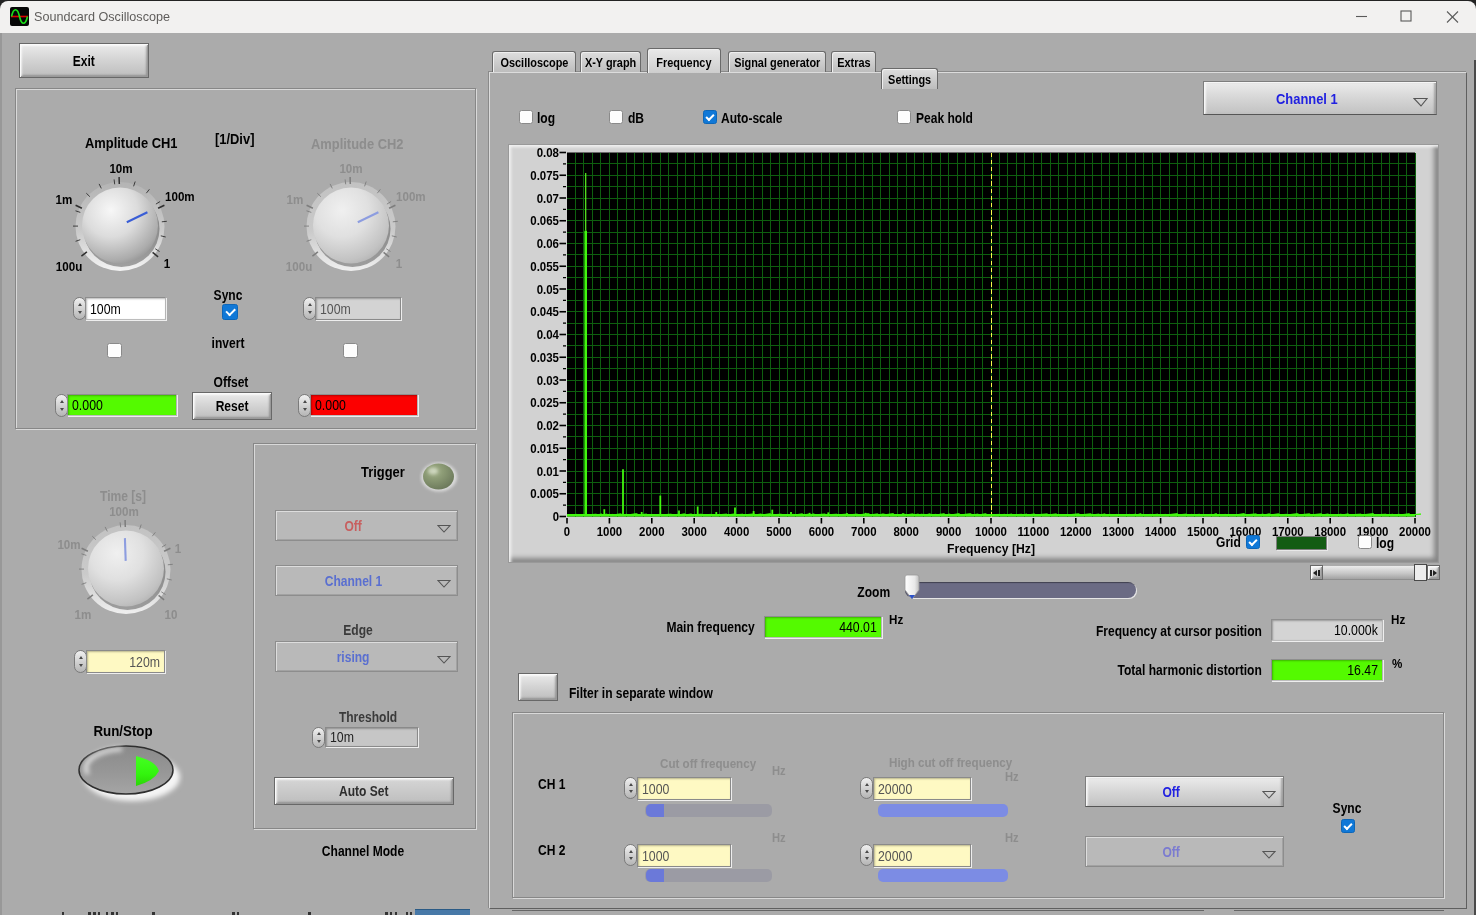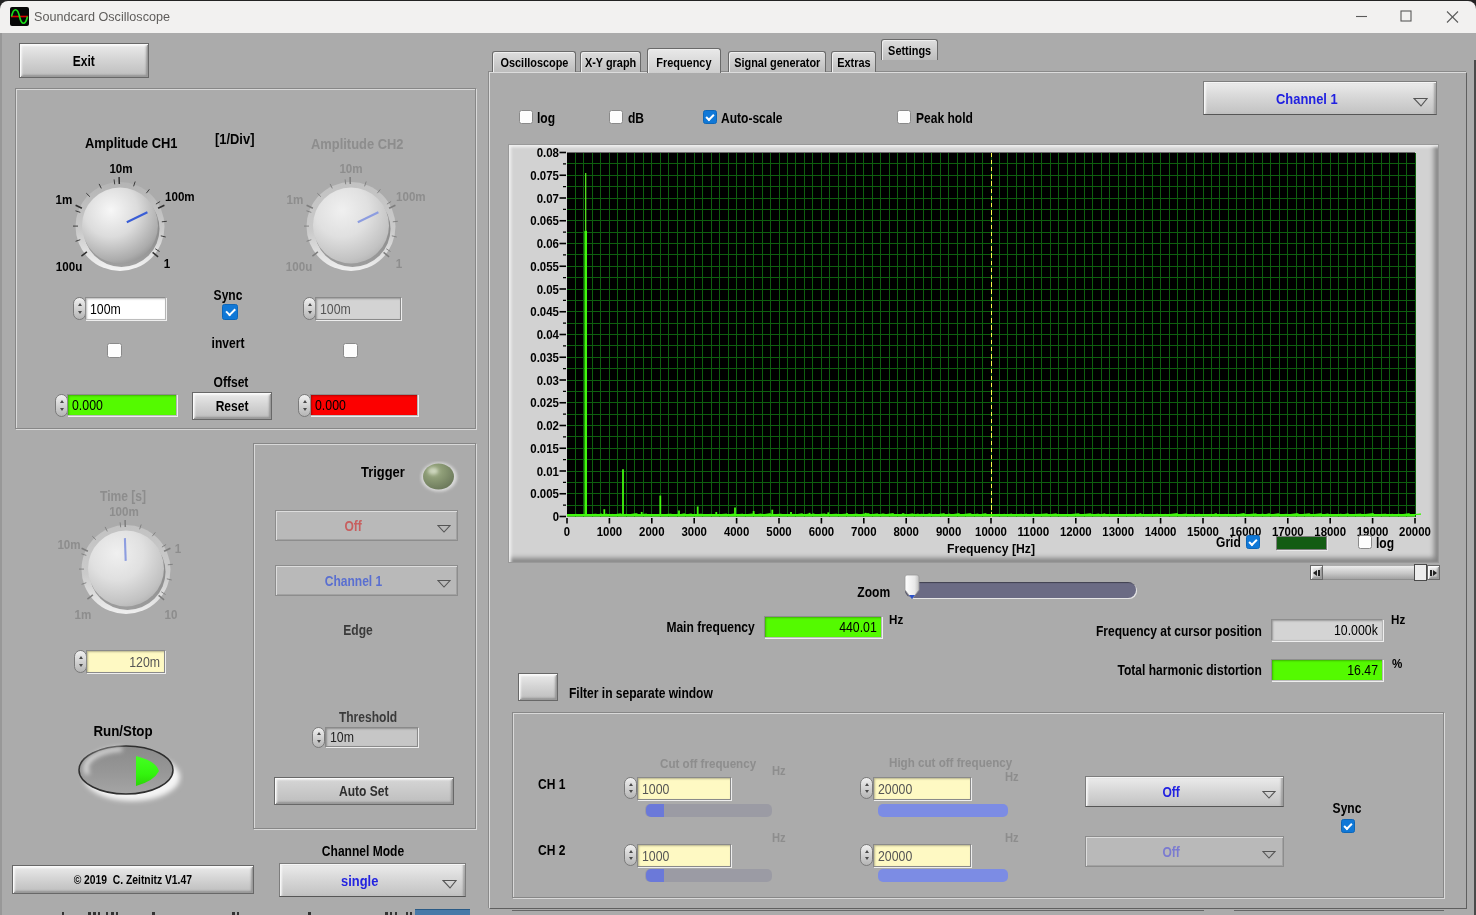--- a/index.html
+++ b/index.html
@@ -231,30 +231,21 @@
         </linearGradient>
 <filter id="bl" x="-30%" y="-30%" width="160%" height="160%">
           <feGaussianBlur stdDeviation="2.5"></feGaussianBlur>
         </filter>
 </defs>
 <ellipse cx="60" cy="37" rx="48" ry="24" fill="#f4f4f4" filter="url(#bl)"></ellipse>
 <ellipse cx="54" cy="30" rx="47" ry="24" fill="url(#ov)" stroke="#2e2e2e" stroke-width="1.5"></ellipse>
 <path d="M16 34 A 40 19 0 0 1 50 9" fill="none" stroke="rgba(255,255,255,.8)" stroke-width="4" filter="url(#bl)"></path>
 <path d="M64 16 L64 46 Q82 41 87 31 Q84 21 64 16 Z" fill="url(#tri)"></path>
 </svg>
-<div class="btn" style="left:12px;top:865px;width:242px;height:29px;font-size:12px">
-      <span style="display:inline-block;transform:scaleX(.86)">© 2019&nbsp; C. Zeitnitz V1.47</span>
-    </div>
 <div style="position:absolute;left:213px;top:844px;width:300px;text-align:center;font-size:14px;line-height:1.1;white-space:nowrap;color:#000;font-weight:bold;transform:scaleX(0.86);transform-origin:center top;">Channel Mode</div>
-<div class="dd" style="left:279px;top:863px;width:187px;height:34px;font-size:15px;color:#2323e0">
-      <span>single</span>
-      <svg style="position:absolute;right:8px;bottom:7px" width="15" height="10" viewBox="0 0 15 10">
-        <path d="M1 1.5 L14 1.5 L8 9 Z" fill="none" stroke="#555" stroke-width="1.1"></path>
-      </svg>
-    </div>
 <div class="gbox" style="left:253px;top:443px;width:223px;height:386px"></div>
 <div style="position:absolute;left:361px;top:464px;font-size:15px;line-height:1.1;white-space:nowrap;color:#000;font-weight:bold;transform:scaleX(0.86);transform-origin:left top;">Trigger</div>
 <svg style="position:absolute;left:419px;top:461px" width="42" height="34" viewBox="0 0 42 34">
 <defs>
         <radialGradient id="led" cx="36%" cy="30%" r="80%">
 <stop offset="0%" stop-color="#aab792"></stop>
           <stop offset="35%" stop-color="#8d9c76"></stop>
           <stop offset="100%" stop-color="#677457"></stop>
         </radialGradient>
 <filter id="lbl2" x="-30%" y="-30%" width="160%" height="160%">
@@ -271,20 +262,26 @@
         <path d="M1 1.5 L13 1.5 L7 8 Z" fill="none" stroke="#555" stroke-width="1.1"></path>
       </svg>
     </div>
 <div class="dd dis" style="left:275px;top:565px;width:183px;height:31px;font-size:14px;color:#5a6fd0">
       <span>Channel 1</span>
       <svg style="position:absolute;right:6px;bottom:7px" width="14" height="9" viewBox="0 0 14 9">
         <path d="M1 1.5 L13 1.5 L7 8 Z" fill="none" stroke="#555" stroke-width="1.1"></path>
       </svg>
     </div>
 <div style="position:absolute;left:208px;top:623px;width:300px;text-align:center;font-size:14px;line-height:1.1;white-space:nowrap;color:#3a3a3a;font-weight:bold;transform:scaleX(0.86);transform-origin:center top;">Edge</div>
+<div class="dd dis" style="left:275px;top:641px;width:183px;height:31px;font-size:14px;color:#5a6fd0">
+      <span>rising</span>
+      <svg style="position:absolute;right:6px;bottom:7px" width="14" height="9" viewBox="0 0 14 9">
+        <path d="M1 1.5 L13 1.5 L7 8 Z" fill="none" stroke="#555" stroke-width="1.1"></path>
+      </svg>
+    </div>
 <div style="position:absolute;left:218px;top:710px;width:300px;text-align:center;font-size:14px;line-height:1.1;white-space:nowrap;color:#3a3a3a;font-weight:bold;transform:scaleX(0.86);transform-origin:center top;">Threshold</div>
 <div class="spin" style="left:312px;top:727px;height:21px">
       <div class="sup"></div>
       <div class="sdn"></div>
     </div>
 <div class="fld dis" style="left:325px;top:727px;width:93px;height:20px;background:#c6c6c6;color:#222">
       <span>10m</span>
     </div>
 <div class="btn" style="left:274px;top:777px;width:180px;height:28px;font-size:14px;color:#2e2e2e;background:linear-gradient(180deg,#d6d6d6,#bdbdbd)">
       <span style="display:inline-block;transform:scaleX(.86)">Auto Set</span>
@@ -298,21 +295,21 @@
     </div>
 <div class="tab" style="left:647px;top:48px;width:74px;height:25px;background:linear-gradient(180deg,#e9e9e9,#cdcdcd);z-index:5;padding-top:3px">
       <span>Frequency</span>
     </div>
 <div class="tab" style="left:728px;top:51px;width:98px;height:21px">
       <span>Signal generator</span>
     </div>
 <div class="tab" style="left:831px;top:51px;width:45px;height:21px">
       <span>Extras</span>
     </div>
-<div class="tab" style="left:881px;top:39px;width:57px;height:21px">
+<div class="tab" style="left:881px;top:68px;width:57px;height:21px">
       <span>Settings</span>
     </div>
 <div class="dd" style="left:1203px;top:81px;width:234px;height:34px;font-size:15px;color:#2121e0">
       <span>Channel 1</span>
       <svg style="position:absolute;right:8px;bottom:7px" width="15" height="10" viewBox="0 0 15 10">
         <path d="M1 1.5 L14 1.5 L8 9 Z" fill="none" stroke="#555" stroke-width="1.1"></path>
       </svg>
     </div>
 <div class="cb" style="left:519px;top:110px;width:14px;height:14px"></div>
 <div style="position:absolute;left:537px;top:111px;font-size:14px;line-height:1.1;white-space:nowrap;color:#000;font-weight:bold;transform:scaleX(0.86);transform-origin:left top;">log</div>

